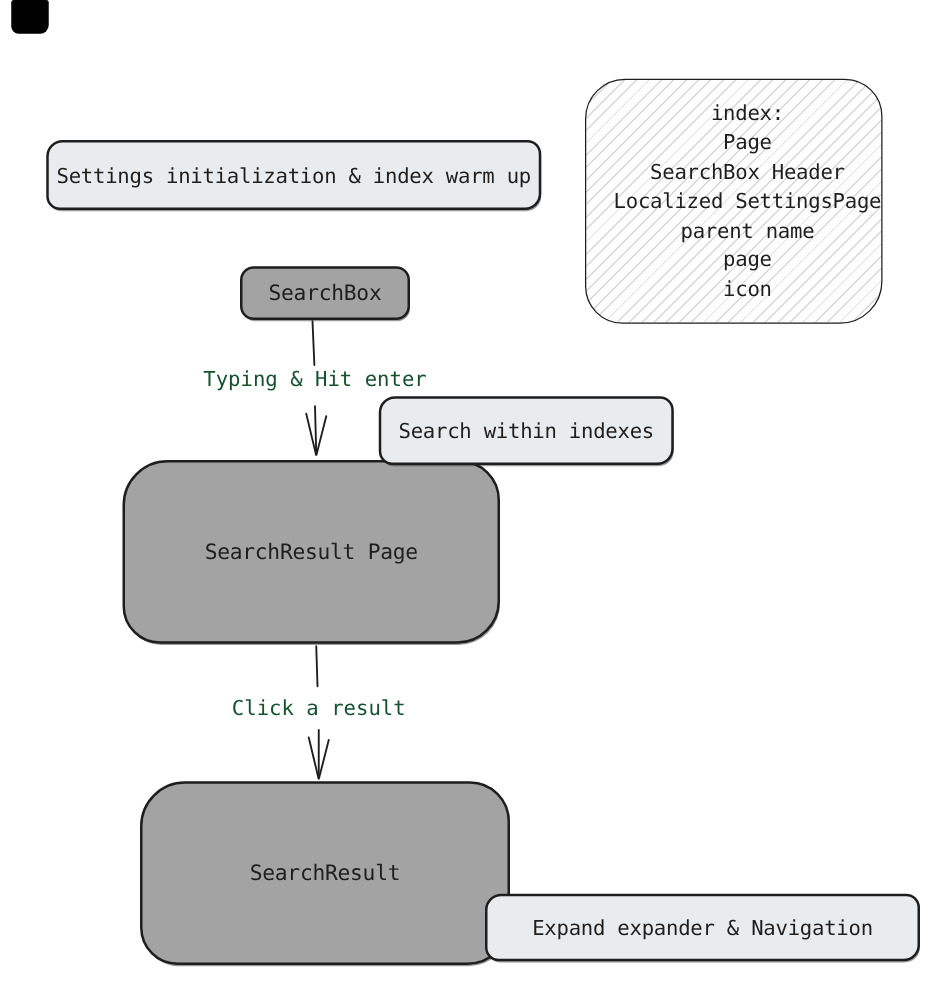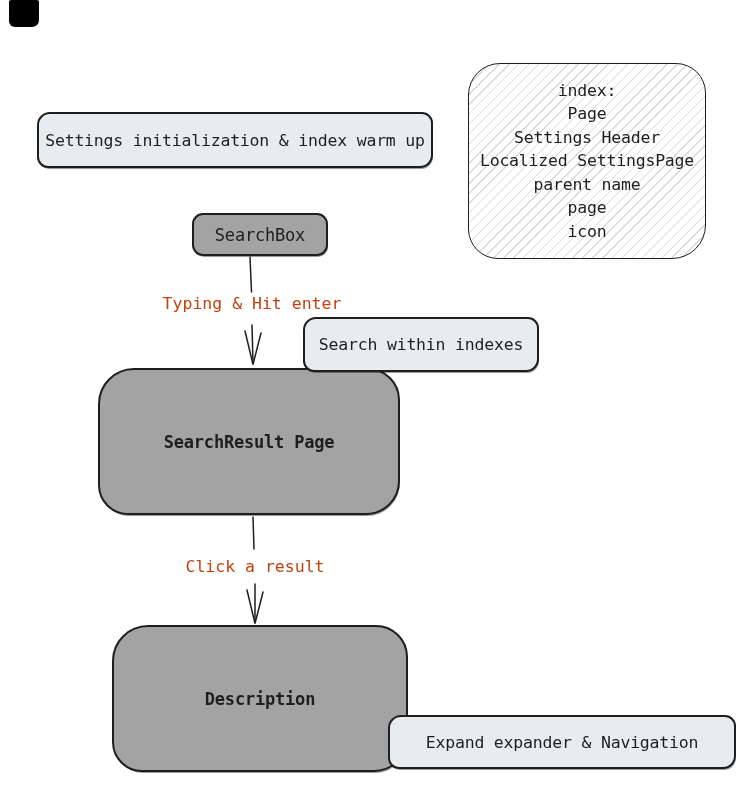--- a/index.html
+++ b/index.html
@@ -19,40 +19,41 @@
     display: flex;
     align-items: center;
     justify-content: center;
     text-align: center;
     color: #1e1e1e;
     letter-spacing: -0.2px;
     box-shadow: 1px 2px 0 -1px rgba(30,30,30,0.45);
   }
   .gray   { background: #e9ecef; border-radius: 13px 11px 13px 11px; font-size: 16.5px; z-index: 3; }
   .yellow { background: #a3a3a3; z-index: 2; font-size: 17px; }
-  .big    { border-radius: 36px 32px 34px 30px; font-weight: bold; }
+  .big    { border-radius: 36px 32px 34px 30px; }
   .small  { border-radius: 11px; }
 
   .hatch {
     background-color: #ffffff;
     background-image: repeating-linear-gradient(135deg, #d9d9d9 0px, #d9d9d9 1px, transparent 1px, transparent 7px);
     border-radius: 32px 30px 34px 30px;
     border-width: 1.6px;
     z-index: 1;
     box-shadow: none;
+    justify-content: flex-end;
   }
   .note-lines { font-size: 16.5px; line-height: 23.5px; }
 
   .edge-label {
     position: absolute;
     transform: translateX(-50%);
     font-size: 16.5px;
     white-space: nowrap;
     z-index: 5;
-    color: #c2410c;
+    color: #14532d;
   }
 
   #arrows {
     position: absolute; left: 0; top: 0;
     z-index: 4; pointer-events: none;
   }
 
   .black-rect {
     position: absolute;
     left: 9px; top: 0px;
@@ -66,21 +67,21 @@
 <body>
 
 <div id="canvas">
 
   <div class="black-rect"></div>
 
   <div class="node hatch" style="left:468px; top:63px; width:238px; height:196px;">
     <div class="note-lines">
       <div>index:</div>
       <div>Page</div>
-      <div>Settings Header</div>
+      <div>SearchBox Header</div>
       <div>Localized SettingsPage</div>
       <div>parent name</div>
       <div>page</div>
       <div>icon</div>
     </div>
   </div>
 
   <div class="node gray" style="left:37px; top:112px; width:396px; height:56px;">
     <span>Settings initialization &amp; index warm up</span>
   </div>
@@ -91,21 +92,21 @@
 
   <div class="node yellow big" style="left:98px; top:368px; width:302px; height:147px;">
     <span>SearchResult Page</span>
   </div>
 
   <div class="node gray" style="left:303px; top:317px; width:236px; height:55px;">
     <span>Search within indexes</span>
   </div>
 
   <div class="node yellow big" style="left:112px; top:625px; width:296px; height:147px;">
-    <span>Description</span>
+    <span>SearchResult</span>
   </div>
 
   <div class="node gray" style="left:388px; top:715px; width:348px; height:54px;">
     <span>Expand expander &amp; Navigation</span>
   </div>
 
   <svg id="arrows" width="750" height="806" viewBox="0 0 750 806">
     <g stroke="#1e1e1e" stroke-width="1.5" fill="none" stroke-linecap="round">
 
       <path d="M250,257 L251.5,292"></path>

